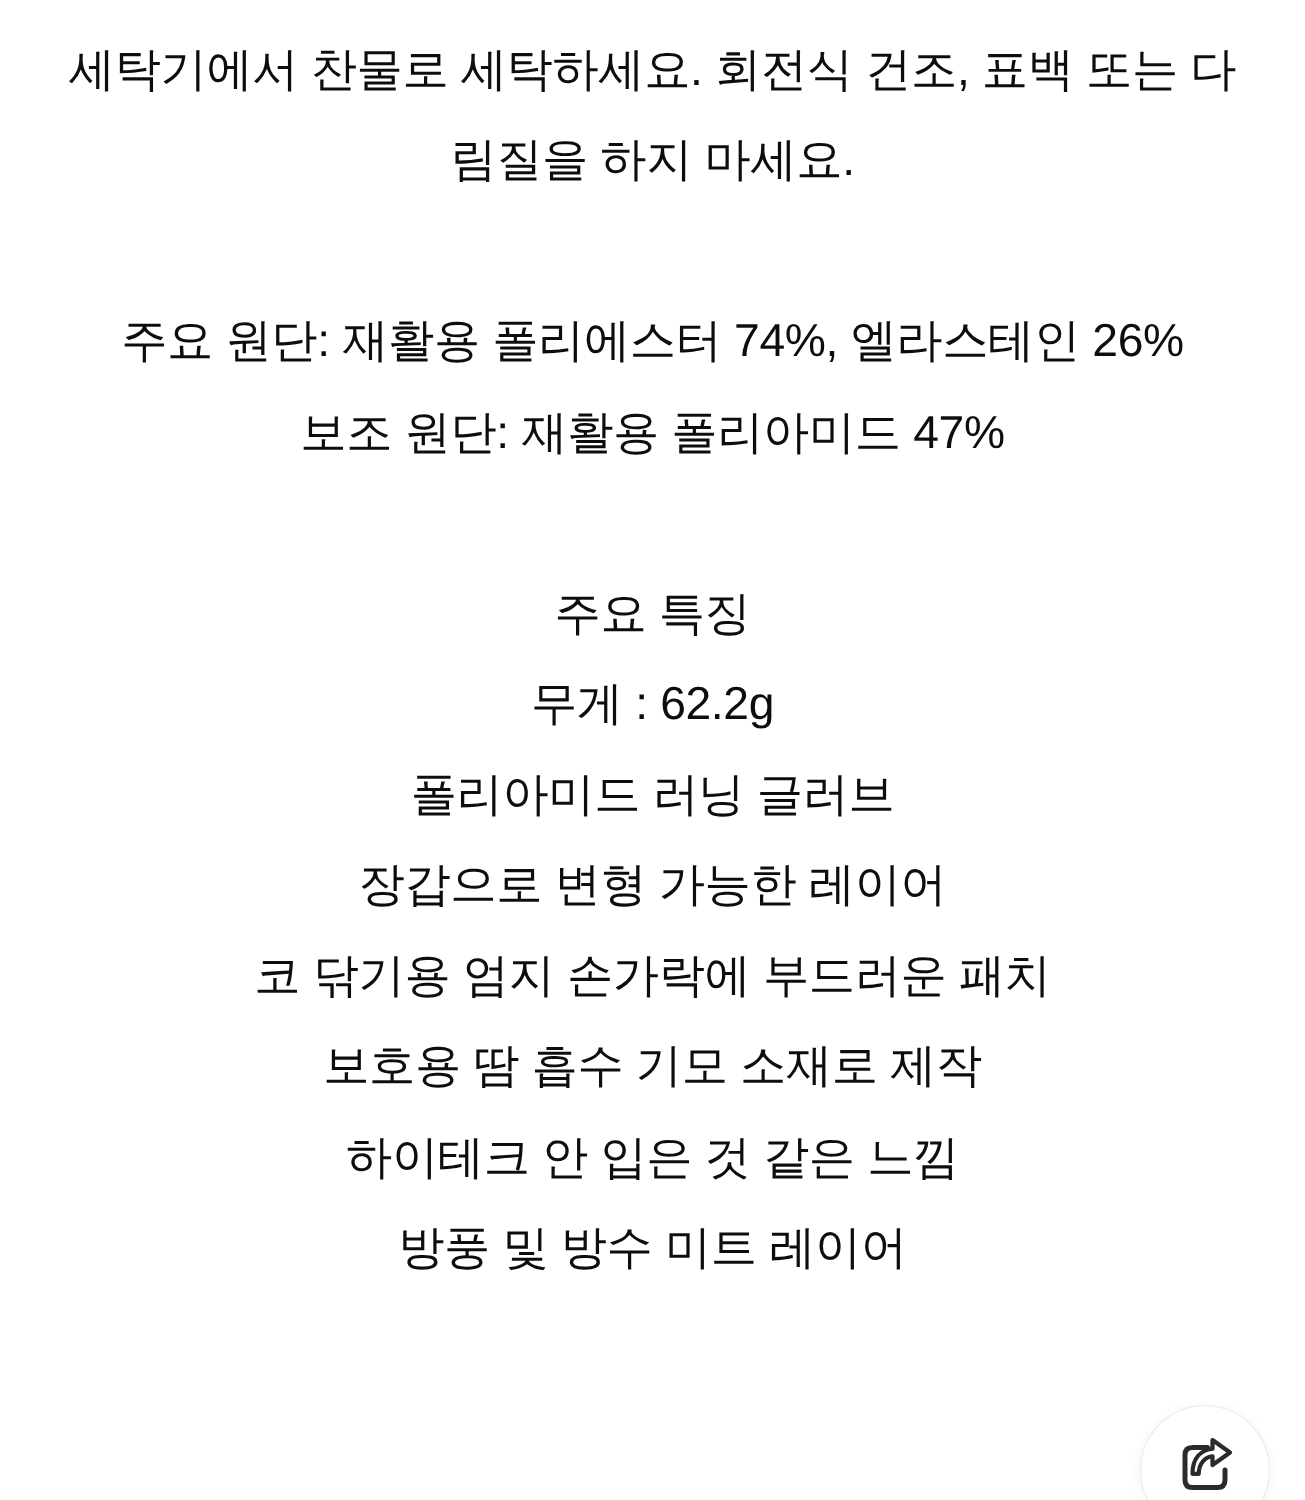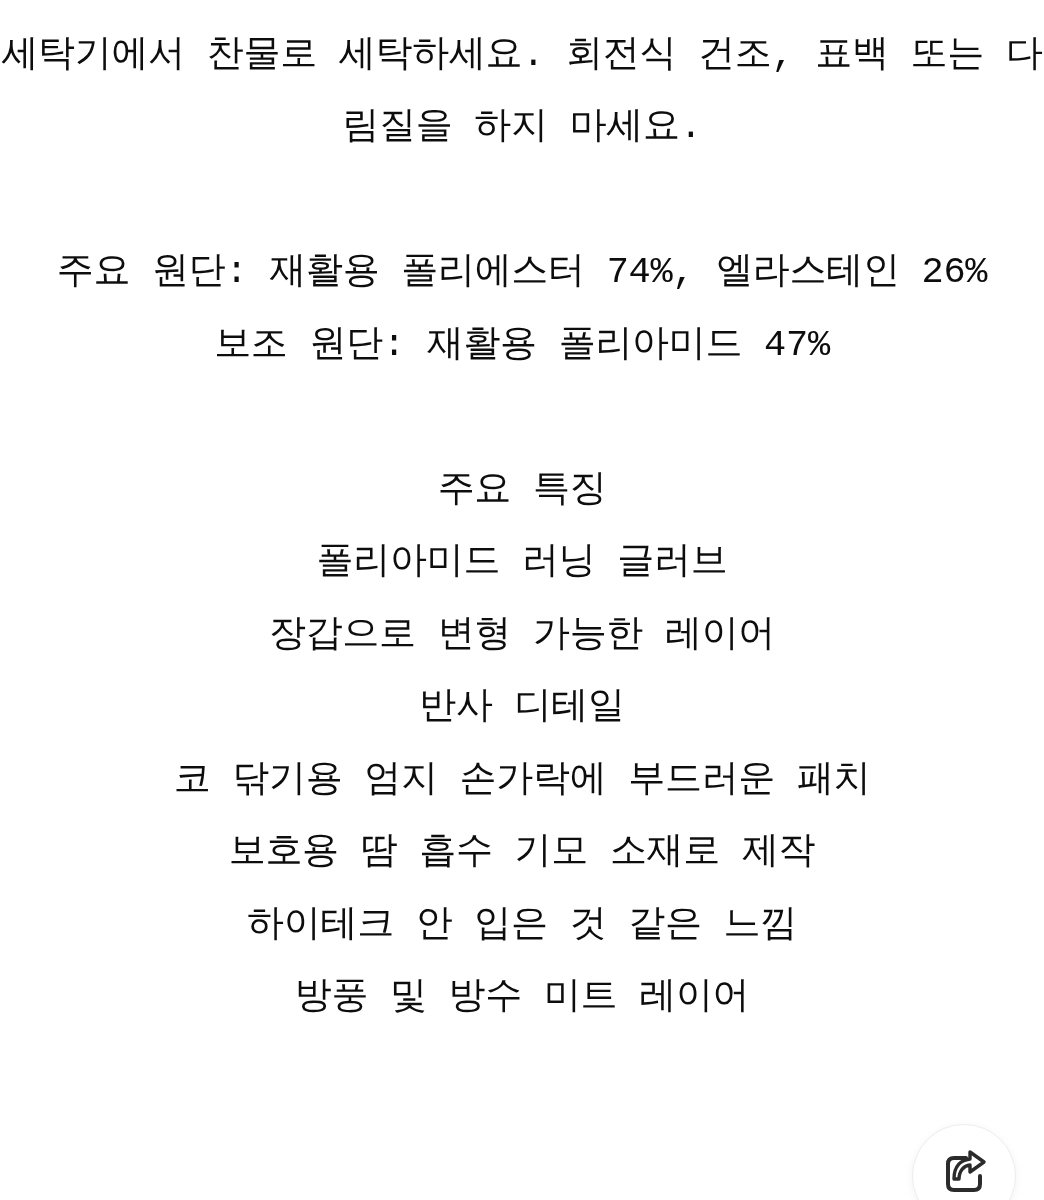--- a/index.html
+++ b/index.html
@@ -14,21 +14,20 @@
     height: 1200px;
     background: var(--bg);
     overflow: hidden;
     font-family: "Liberation Sans", "DejaVu Sans", sans-serif;
   }
   .page {
     position: relative;
     width: 1044px;
     height: 1200px;
     background: var(--bg);
-    font-family: Liberation Mono, monospace;
   }
   .text-block {
     padding-top: 19px;
     width: 100%;
   }
   .line {
     height: 72.5px;
     display: flex;
     align-items: center;
     justify-content: center;
@@ -80,23 +79,23 @@
 
     <div>
       <div class="line">주요 원단: 재활용 폴리에스터 74%, 엘라스테인 26%</div>
       <div class="line">보조 원단: 재활용 폴리아미드 47%</div>
     </div>
 
     <div class="para-gap"></div>
 
     <div>
       <div class="line">주요 특징</div>
+      <div class="line">무게 : 62.2g</div>
       <div class="line">폴리아미드 러닝 글러브</div>
       <div class="line">장갑으로 변형 가능한 레이어</div>
-      <div class="line">반사 디테일</div>
       <div class="line">코 닦기용 엄지 손가락에 부드러운 패치</div>
       <div class="line">보호용 땀 흡수 기모 소재로 제작</div>
       <div class="line">하이테크 안 입은 것 같은 느낌</div>
       <div class="line">방풍 및 방수 미트 레이어</div>
     </div>
 
   </div>
 
   <div class="share-fab">
     <span>

